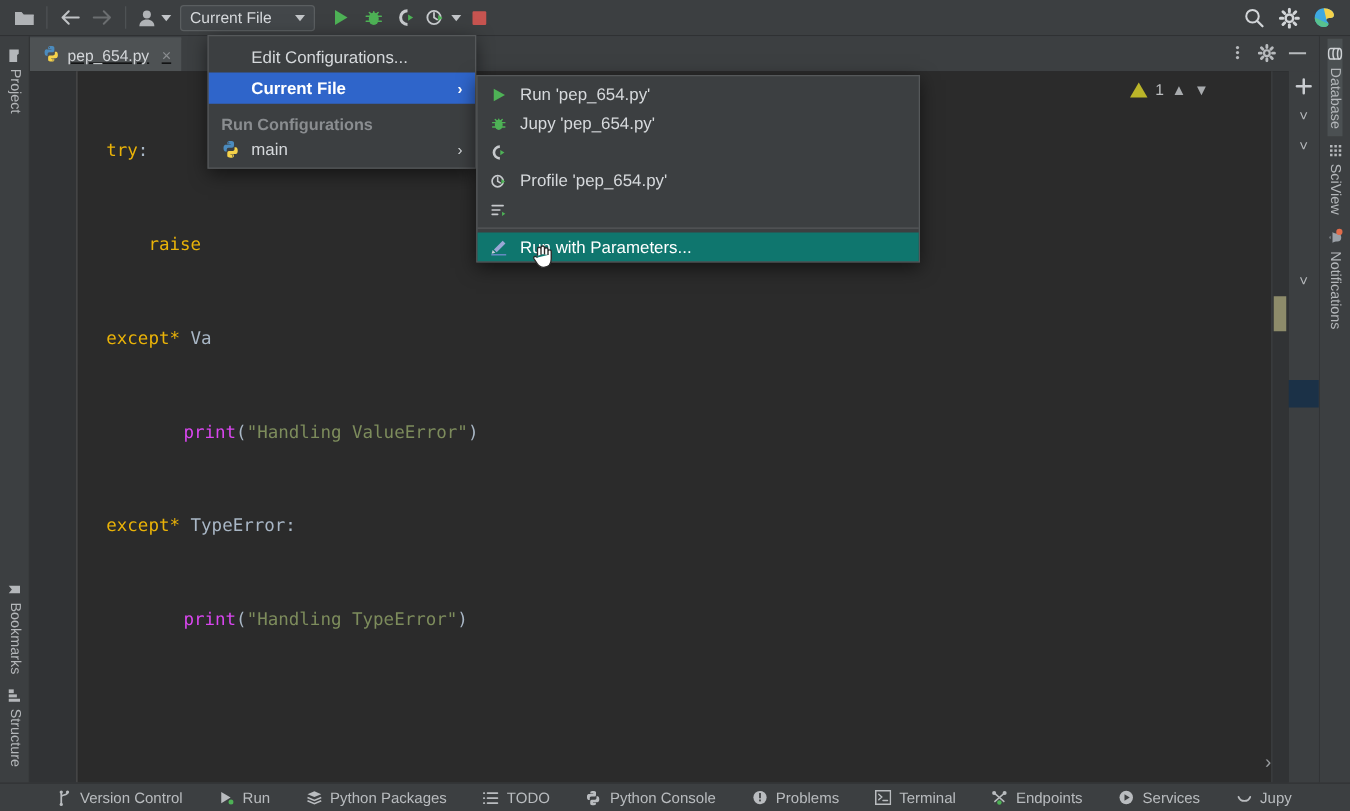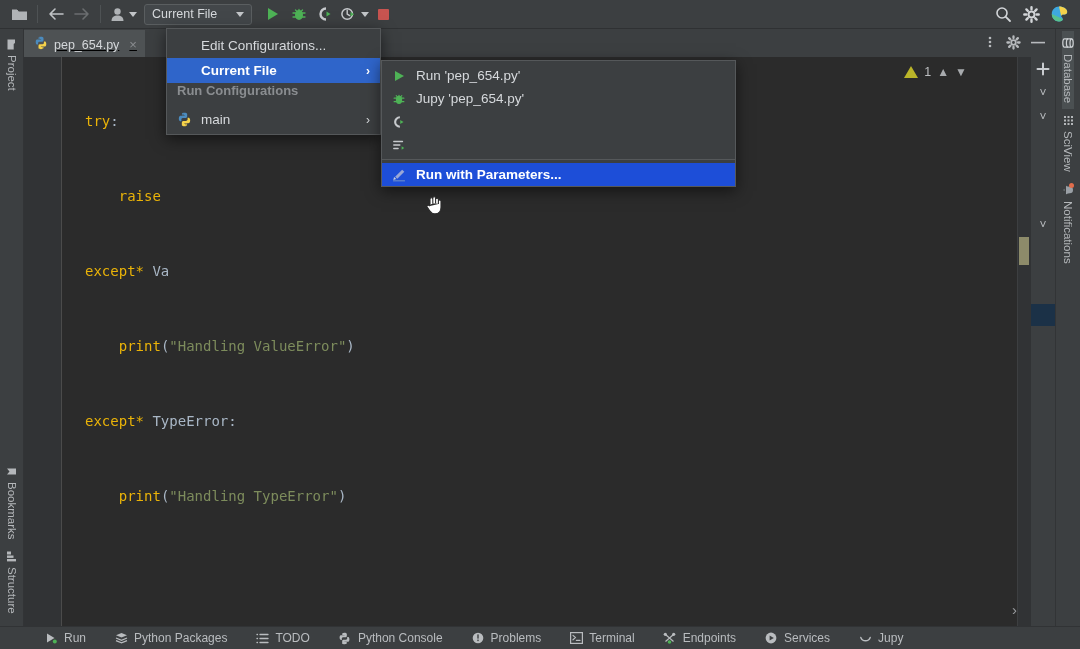--- a/index.html
+++ b/index.html
@@ -91,21 +91,21 @@
   .codearea {
     position: absolute; left: 39px; top: 0; right: 0; height: 569px;
     background: #2b2b2b;
     font-family: "DejaVu Sans Mono", monospace;
     font-size: 14px; line-height: 25px;
     padding-top: 2px;
     white-space: pre;
   }
   .codeline { height: 25px; padding-left: 22px; }
   .kw  { color: #eab308; }
-  .fn  { color: #eab308; }
+  .fn  { color: #d946ef; margin-left: 28px; }
   .str { color: #7d8c5c; }
   .pl  { color: #a9b7c6; }
 
   
   .lineband { position: absolute; left: 39px; width: 968px; height: 25px; background: #323232; }
 
   
   .inspect {
     position: absolute; right: 0; top: 0; width: 14px; height: 569px;
     background: #313335; border-left: 1px solid #3d3f41;
@@ -145,42 +145,42 @@
     z-index: 40;
   }
   .mi {
     height: 25px; display: flex; align-items: center;
     padding: 0 10px 0 34px; color: #d6d9dc; font-size: 13.5px;
     position: relative; white-space: nowrap;
   }
   .mi.sel { background: #2f65ca; color: #ffffff; font-weight: bold; }
   .mi .arrow { position: absolute; right: 10px; font-size: 12px; }
   .mi-head {
-    height: 24px; display: flex; align-items: flex-start;
+    height: 24px; display: flex; align-items: flex-end;
     padding: 0 10px 0 10px; color: #8a8d90; font-size: 13px; font-weight: bold;
     white-space: nowrap;
   }
   .pyicon {
     position: absolute; left: 10px; width: 15px; height: 15px;
   }
 
   
   .menu2 {
     position: absolute; left: 381px; top: 60px; width: 355px;
     background: #3c3f41;
     border: 1px solid #55585a;
     box-shadow: 0 4px 14px rgba(0,0,0,.55);
     padding: 3px 0 0 0;
     z-index: 50;
   }
   .mi2 {
     height: 23px; display: flex; align-items: center; gap: 9px;
     padding: 0 10px 0 9px; color: #d6d9dc; font-size: 13.5px; white-space: nowrap;
   }
-  .mi2.sel { background: #1d4ed8; color: #ffffff; font-weight: bold; }
+  .mi2.sel { background: #0f766e; color: #ffffff; font-weight: normal; }
   .mi2 .gl { width: 16px; display: flex; align-items: center; justify-content: center; flex: none; }
   .m2sep { height: 1px; background: #55585a; margin: 3px 0; }
 
   
   .cursor { position: absolute; left: 425px; top: 195px; z-index: 90; pointer-events: none; }
 
   
   .statusbar {
     position: absolute; left: 0; bottom: 0; width: 1080px; height: 23px;
     background: #3c3f41; border-top: 1px solid #313335;
@@ -478,20 +478,30 @@
       <span class="gl">
         <svg width="14" height="14" viewBox="0 0 16 16">
             <path d="M9 2.6A5.4 5.4 0 1 0 9 13.4" fill="none" stroke="#c7cacd" stroke-width="2.4"></path>
             <path d="M9.4 5.6v4.8l3.8-2.4z" fill="#4eb256"></path>
           </svg>
       </span>
     </div>
     <div class="mi2">
       <span class="gl">
         <svg width="14" height="14" viewBox="0 0 16 16">
+            <circle cx="7" cy="8" r="5.1" fill="none" stroke="#c7cacd" stroke-width="1.5"></circle>
+            <path d="M7 4.4V8l2.4 1.5" stroke="#c7cacd" stroke-width="1.4" fill="none" stroke-linecap="round"></path>
+            <path d="M10.4 6v4.4l3.4-2.2z" fill="#4eb256"></path>
+          </svg>
+      </span>
+      <span>Profile 'pep_654.py'</span>
+    </div>
+    <div class="mi2">
+      <span class="gl">
+        <svg width="14" height="14" viewBox="0 0 16 16">
             <g stroke="#c7cacd" stroke-width="1.5" stroke-linecap="round">
               <path d="M2 4h10M2 8h7M2 12h5"></path>
             </g>
             <path d="M11 9.5v4l3-2z" fill="#4eb256"></path>
           </svg>
       </span>
     </div>
     <div class="m2sep"></div>
     <div class="mi2 sel">
       <span class="gl">
@@ -507,20 +517,31 @@
 
   <div class="cursor">
     <svg width="20" height="24" viewBox="0 0 20 24">
       <path d="M5 9.5V4.2a1.4 1.4 0 0 1 2.8 0v4.6M7.8 8.4V3.2a1.4 1.4 0 0 1 2.8 0v5.2M10.6 8.6V4.6a1.4 1.4 0 0 1 2.8 0v4.2M13.4 9V6.2a1.3 1.3 0 0 1 2.6 0v6.1c0 4.2-2.6 6.6-6 6.6-2.7 0-4-1-5.3-3L2.2 12c-.6-1 .2-2.2 1.3-1.8l1.5.8" fill="#ffffff" stroke="#2b2b2b" stroke-width="1.1" stroke-linejoin="round"></path>
     </svg>
   </div>
 
   <div class="statusbar">
     <div class="sb-item">
       <span class="sb-ico">
+        <svg width="11" height="13" viewBox="0 0 11 13">
+            <path d="M3 1.5v10M3 5.5c0-2 5-1 5-3.5" fill="none" stroke="#b9bcbf" stroke-width="1.4"></path>
+            <circle cx="3" cy="11.5" r="1.3" fill="#b9bcbf"></circle>
+            <circle cx="3" cy="1.6" r="1.3" fill="#b9bcbf"></circle>
+            <circle cx="8" cy="1.6" r="1.3" fill="#b9bcbf"></circle>
+          </svg>
+      </span>
+      <span>Version Control</span>
+    </div>
+    <div class="sb-item">
+      <span class="sb-ico">
         <svg width="12" height="12" viewBox="0 0 12 12">
             <path d="M2 1.5v9l7.5-4.5z" fill="#b9bcbf"></path>
             <circle cx="9.8" cy="9.6" r="2" fill="#4eb256"></circle>
           </svg>
       </span>
       <span>Run</span>
     </div>
     <div class="sb-item">
       <span class="sb-ico">
         <svg width="13" height="12" viewBox="0 0 13 12">

